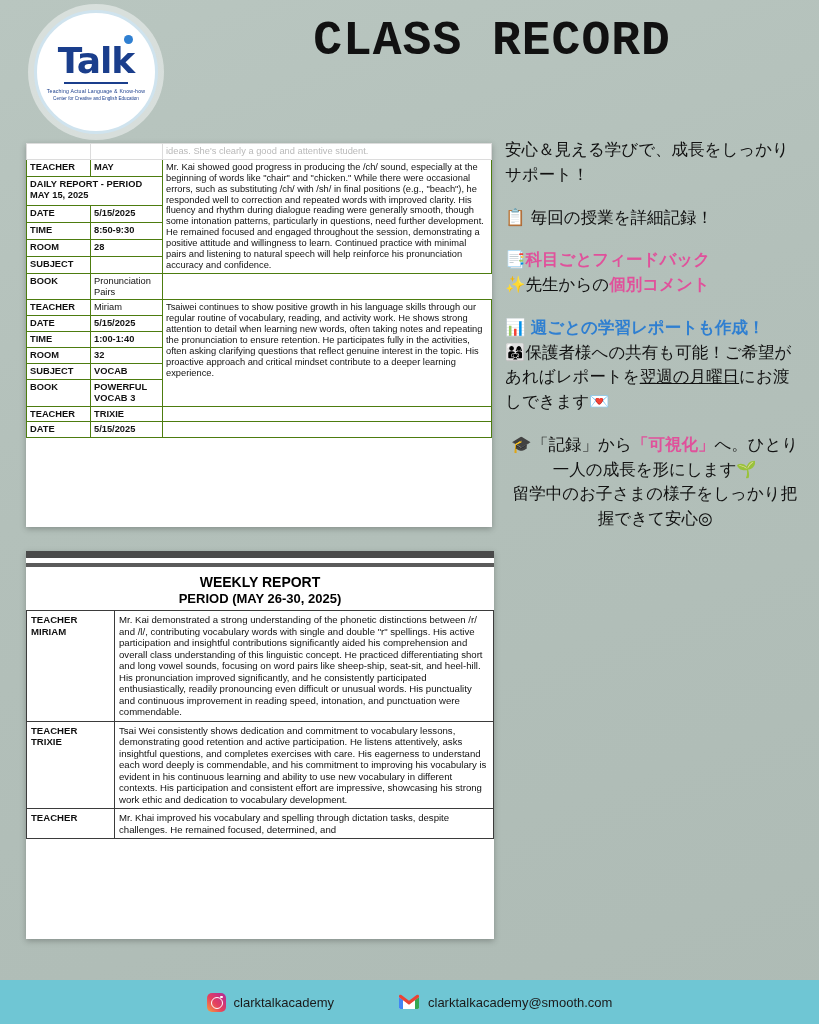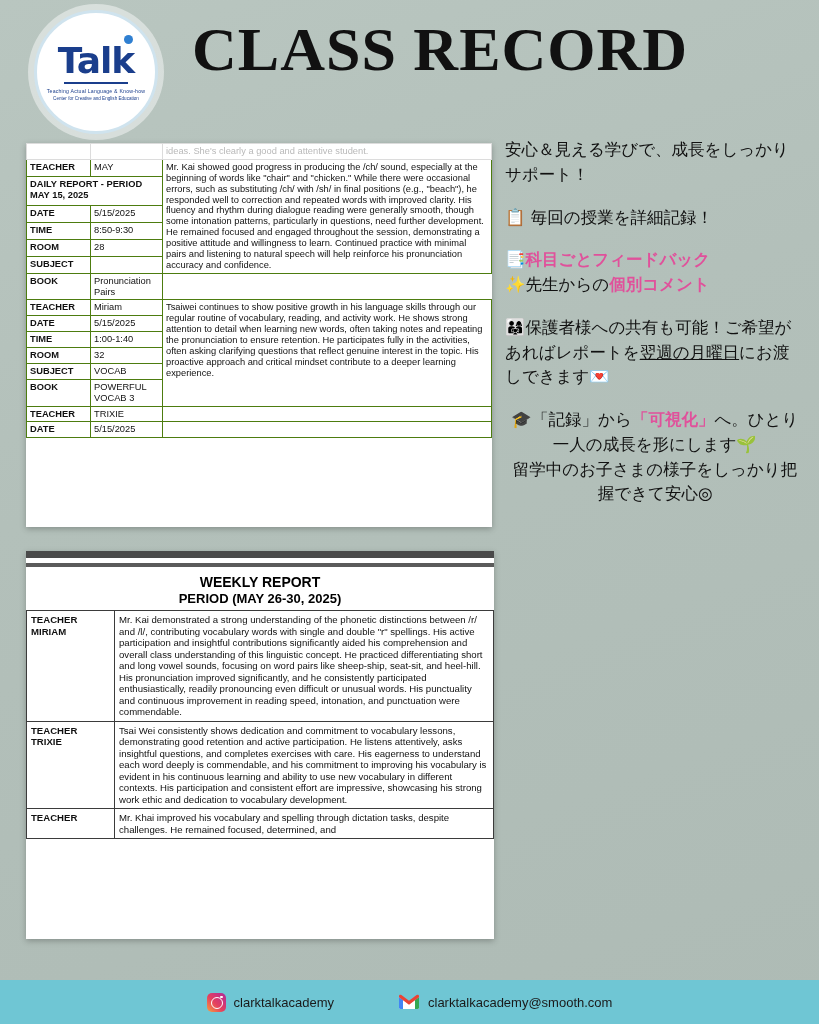--- a/index.html
+++ b/index.html
@@ -33,26 +33,26 @@
   }
   .logo-rule { width: 64px; height: 2px; background: #1a3e8c; margin: 3px 0 4px; }
   .logo-sub1 { font-size: 5.2px; color: #1a3e8c; letter-spacing: .2px; }
   .logo-sub2 { font-size: 4.6px; color: #1a3e8c; margin-top: 2px; }
   .logo-dot {
     position:absolute; right: 22px; top: 22px; width: 9px; height: 9px;
     border-radius: 50%; background: #2f7fd1;
   }
   .title {
     position: absolute; left: 192px; top: 14px; width: 600px;
-    font-family: Liberation Serif, serif;
+    font-family: Liberation Mono, monospace;
     font-weight: bold;
-    font-size: 62px;
+    font-size: 48px;
     letter-spacing: 1px;
     color: #111;
-    text-align: left;
+    text-align: center;
   }
   
   .doc {
     position: absolute;
     background: #fff;
     box-shadow: 0 2px 6px rgba(0,0,0,.25);
     overflow: hidden;
   }
   #doc-daily { left: 26px; top: 143px; width: 466px; height: 384px; }
   #doc-weekly { left: 26px; top: 551px; width: 468px; height: 388px; }
@@ -60,21 +60,21 @@
   .dtbl { width: 100%; border-collapse: collapse; table-layout: fixed; }
   .dtbl td {
     border: 1px solid #4d7c0f;
     font-size: 9.3px;
     line-height: 1.17;
     padding: 2px 3px;
     vertical-align: top;
     color: #111;
   }
   .c-label { width: 64px; font-weight: bold; }
-  .c-val   { width: 72px; font-weight: normal; }
+  .c-val   { width: 72px; font-weight: bold; }
   .c-body  { }
   .faint td { color: #b9b9b9; border-color: #dcdcdc; }
   .topnote {
     font-size: 9.3px; line-height: 1.17; color: #111;
   }
   .ghost {
     color: #c8c8c8;
   }
   
   .wk-title {
@@ -271,20 +271,24 @@
     <div class="rblock">
       <div>
         <span class="emoji">📑</span><span class="pink">科目ごとフィードバック</span>
       </div>
       <div>
         <span class="emoji">✨</span><span>先生からの</span><span class="pink">個別コメント</span>
       </div>
     </div>
 
     <div class="rblock">
+      <div class="center">
+        <span class="emoji">📊</span>
+        <span class="blue">週ごとの学習レポートも作成！</span>
+      </div>
       <div>
         <span class="emoji">👨‍👩‍👧</span><span>保護者様への共有も可能！ご希望があればレポートを</span><span class="u">翌週の月曜日</span><span>にお渡しできます</span><span class="emoji">💌</span>
       </div>
     </div>
 
     <div class="rblock center">
       <div>
         <span class="emoji">🎓</span><span>「記録」から</span><span class="pink">「可視化」</span><span>へ。ひとり一人の成長を形にします</span><span class="emoji">🌱</span>
       </div>
       <div>留学中のお子さまの様子をしっかり把握できて安心◎</div>

